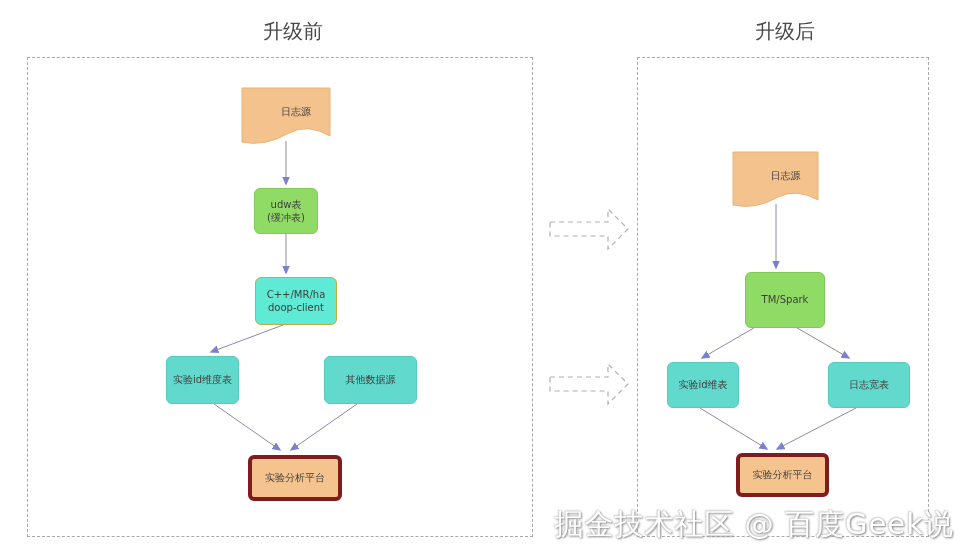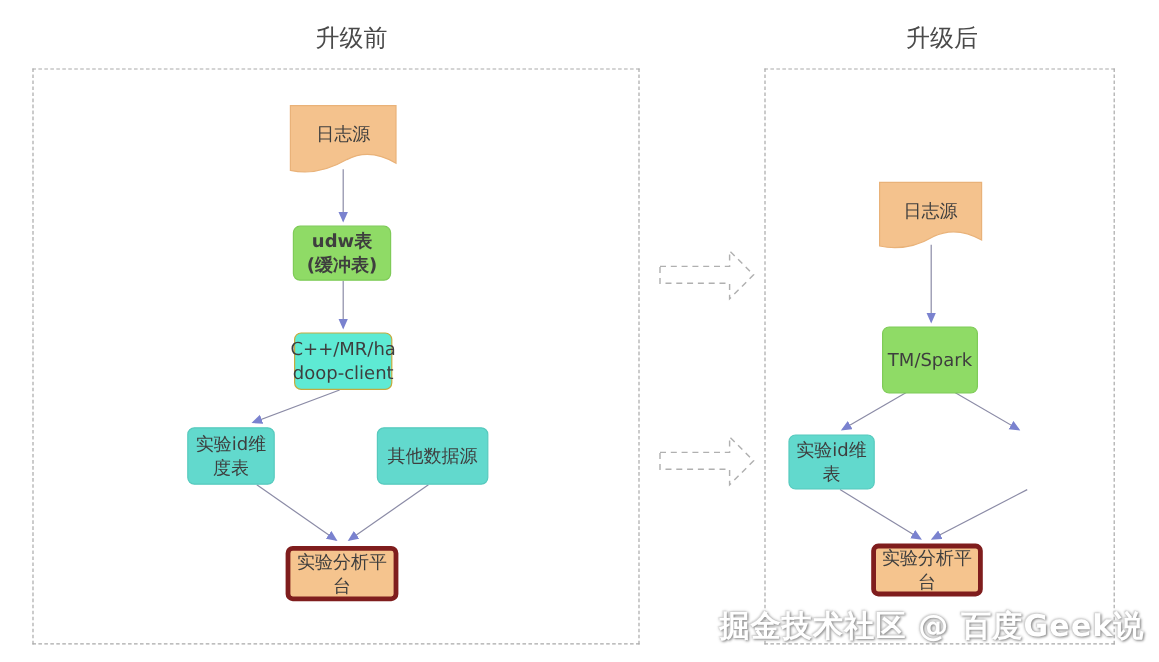--- a/index.html
+++ b/index.html
@@ -4,30 +4,30 @@
 <style>
   * { margin:0; padding:0; box-sizing:border-box; }
   html,body { background:#ffffff; }
   body { font-family:"DejaVu Sans","Liberation Sans",sans-serif; }
   .canvas { position:relative; width:966px; height:552px; background:#ffffff; overflow:hidden; }
   .panel { position:absolute; border:1px dashed #a9a9a9; background:transparent; }
   .panel-title { position:absolute; font-size:20px; color:#4a4a4a; white-space:nowrap;font-family:Liberation Serif, serif; }
   .conn-layer { position:absolute; left:0; top:0; width:966px; height:552px; pointer-events:none; }
   .node {
     position:absolute; display:flex; align-items:center; justify-content:center;
-    text-align:center; font-size:15px; color:#3e3e3e; border-radius:6px;
-    white-space:pre-line; line-height:1.35;
+    text-align:center; font-size:10px; color:#3e3e3e; border-radius:6px;
+    white-space:pre-line; line-height:1.35;margin-left:10px;
   }
   .green  { background:#8fdb66; border:1px solid #7fcb58; }
   .yellow { background:#5eead4; border:1px solid #c4ab3e; }
   .cyan   { background:#62d9cd; border:1px solid #57cabe; }
   .orange { background:#f5c48e; border:4px solid #7f1d1d; }
   .doc-label { background:transparent; border:none; border-radius:0; }
   .watermark {
-    position:absolute; right:12px; top:505px; font-size:25px; font-weight:bold;
+    position:absolute; right:12px; top:505px; font-size:29px; font-weight:normal;
     color:#ffffff; letter-spacing:1px; white-space:nowrap;
     text-shadow:1px 1px 2px #8f8f8f, -1px -1px 1px #d8d8d8, 0 0 3px #b5b5b5;
   }
 </style>
 </head>
 <body>
 
 <div class="canvas">
 
   <div class="panel-title" style="left:263px; top:18px;">升级前</div>
@@ -62,28 +62,29 @@
       <line x1="856" y1="408" x2="777" y2="449" marker-end="url(#ah)"></line>
     </g>
 
     <g stroke="#b0b0b0" stroke-width="1.2" stroke-dasharray="5,4" fill="none">
       <path d="M550,222 L608,222 L608,209 L628,229 L608,249 L608,236 L550,236 Z"></path>
       <path d="M550,377 L608,377 L608,364 L628,384 L608,404 L608,391 L550,391 Z"></path>
     </g>
   </svg>
 
   <div class="node doc-label" style="left:242px; top:94px; width:88px; height:36px;">日志源</div>
-  <div class="node green" style="left:244px; top:188px; width:82px; height:46px;font-weight:bold;">udw表
+  <div class="node green" style="left:244px; top:188px; width:64px; height:46px;">udw表
 (缓冲表)</div>
   <div class="node yellow" style="left:245px; top:277px; width:82px; height:48px;">C++/MR/ha
 doop-client</div>
   <div class="node cyan" style="left:156px; top:356px; width:73px; height:48px;">实验id维度表</div>
   <div class="node cyan" style="left:314px; top:356px; width:93px; height:48px;">其他数据源</div>
   <div class="node orange" style="left:238px; top:455px; width:94px; height:46px;">实验分析平台</div>
 
   <div class="node doc-label" style="left:733px; top:158px; width:85px; height:36px;">日志源</div>
   <div class="node green" style="left:735px; top:272px; width:80px; height:56px;">TM/Spark</div>
   <div class="node cyan" style="left:657px; top:362px; width:72px; height:46px;">实验id维表</div>
+  <div class="node cyan" style="left:818px; top:362px; width:82px; height:46px;">日志宽表</div>
   <div class="node orange" style="left:726px; top:453px; width:93px; height:44px;">实验分析平台</div>
 
   <div class="watermark">掘金技术社区 @ 百度Geek说</div>
 
 </div>
 
 </body></html>

